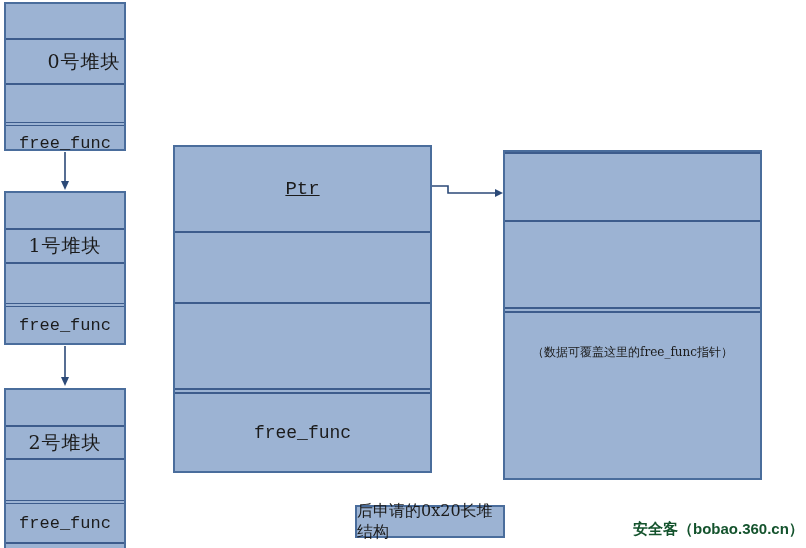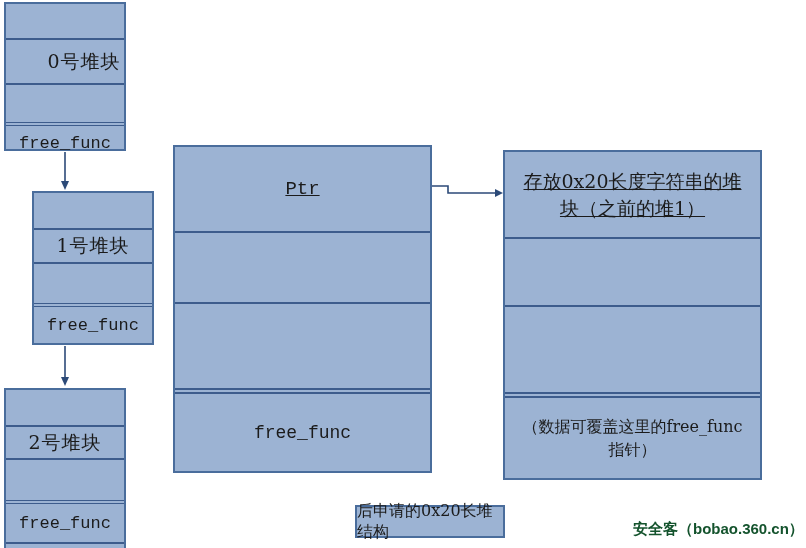--- a/index.html
+++ b/index.html
@@ -13,21 +13,21 @@
   body{background:#ffffff;font-family:"DejaVu Serif","Liberation Serif",serif;color:var(--ink);}
   .canvas{position:relative;width:806px;height:548px;background:#ffffff;overflow:hidden;}
 
   .block{position:absolute;background:var(--fill);border:2px solid var(--border);}
   .row{width:100%;display:flex;align-items:center;justify-content:center;text-align:center;border-top:2px solid var(--line);}
   .row.first{border-top:none;text-decoration:underline;}
   .row.sep4{border-top:4px double var(--line);}
   .row.sep6{border-top:6px double var(--line);}
 
   .cjk-lg{font-size:19px;letter-spacing:1px;}
-  .cjk-md{font-size:16px;line-height:1.45;padding:0 10px;}
+  .cjk-md{font-size:12px;line-height:1.45;padding:0 10px;}
   .hdr{font-size:19px;line-height:1.4;padding:0 12px;}
   .mono{font-family:"Liberation Mono","DejaVu Sans Mono",monospace;}
   .mono-sm{font-size:17px;}
   .mono-md{font-size:18px;}
   .mono-lg{font-size:19px;}
 
   .overlay{position:absolute;left:0;top:0;width:806px;height:548px;pointer-events:none;}
   .overlay line,.overlay polyline{stroke:var(--arrow);stroke-width:1.6;fill:none;}
   .overlay polygon{fill:var(--arrow);stroke:none;}
 
@@ -44,21 +44,21 @@
 
 <div class="canvas">
 
   <div class="block" style="left:4px;top:2px;width:122px;height:149px;">
     <div class="row first" style="height:34px;"></div>
     <div class="row cjk-lg" style="height:45px;padding-left:38px;">0号堆块</div>
     <div class="row" style="height:39px;"></div>
     <div class="row sep4 mono mono-sm" style="height:39px;">free_func</div>
   </div>
 
-  <div class="block" style="left:4px;top:191px;width:122px;height:154px;margin-left:28px;">
+  <div class="block" style="left:4px;top:191px;width:122px;height:154px;">
     <div class="row first" style="height:35px;"></div>
     <div class="row cjk-lg" style="height:34px;">1号堆块</div>
     <div class="row" style="height:41px;"></div>
     <div class="row sep4 mono mono-sm" style="height:40px;">free_func</div>
   </div>
 
   <div class="block" style="left:4px;top:388px;width:122px;height:172px;">
     <div class="row first" style="height:35px;"></div>
     <div class="row cjk-lg" style="height:33px;">2号堆块</div>
     <div class="row" style="height:42px;"></div>
@@ -67,21 +67,20 @@
   </div>
 
   <div class="block" style="left:173px;top:145px;width:259px;height:328px;">
     <div class="row first mono mono-lg" style="height:84px;">Ptr</div>
     <div class="row" style="height:71px;"></div>
     <div class="row" style="height:86px;"></div>
     <div class="row sep6 mono mono-md" style="height:83px;">free_func</div>
   </div>
 
   <div class="block" style="left:503px;top:150px;width:259px;height:330px;">
-    <div class="row first hdr" style="height:85px;">存放0x20长度字符串的堆块（之前的堆1）</div>
     <div class="row" style="height:68px;"></div>
     <div class="row" style="height:87px;"></div>
     <div class="row sep6 cjk-md" style="height:86px;">（数据可覆盖这里的free_func指针）</div>
   </div>
 
   <svg class="overlay" viewBox="0 0 806 548" xmlns="http://www.w3.org/2000/svg">
     <g>
       <line x1="65" y1="152" x2="65" y2="182"></line>
       <polygon points="61,181 69,181 65,190"></polygon>
     </g>

